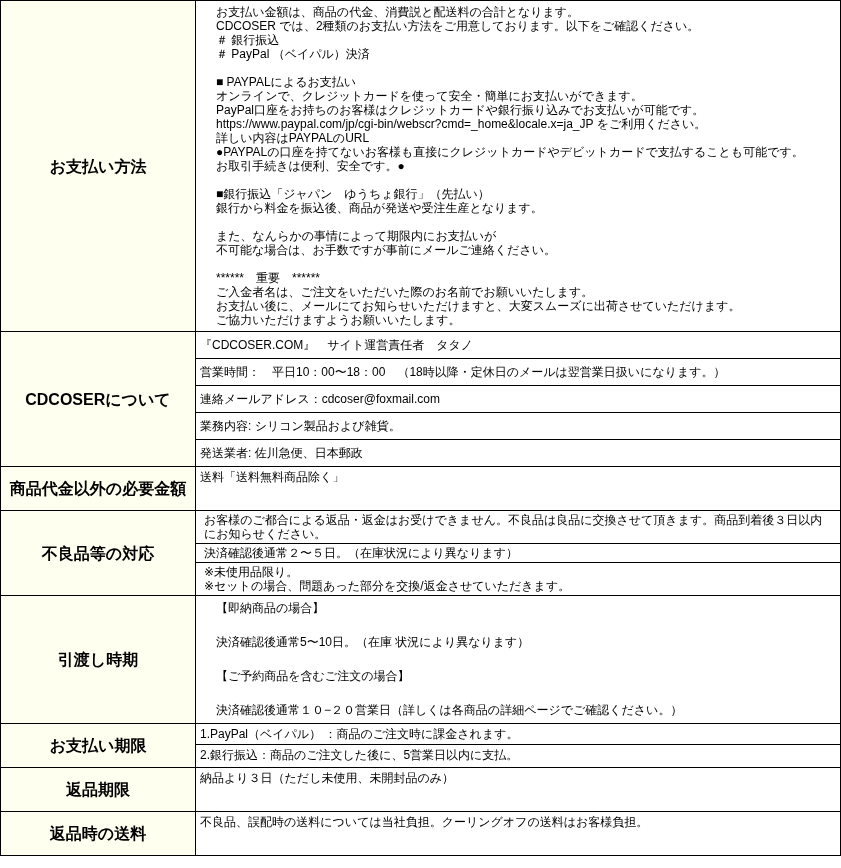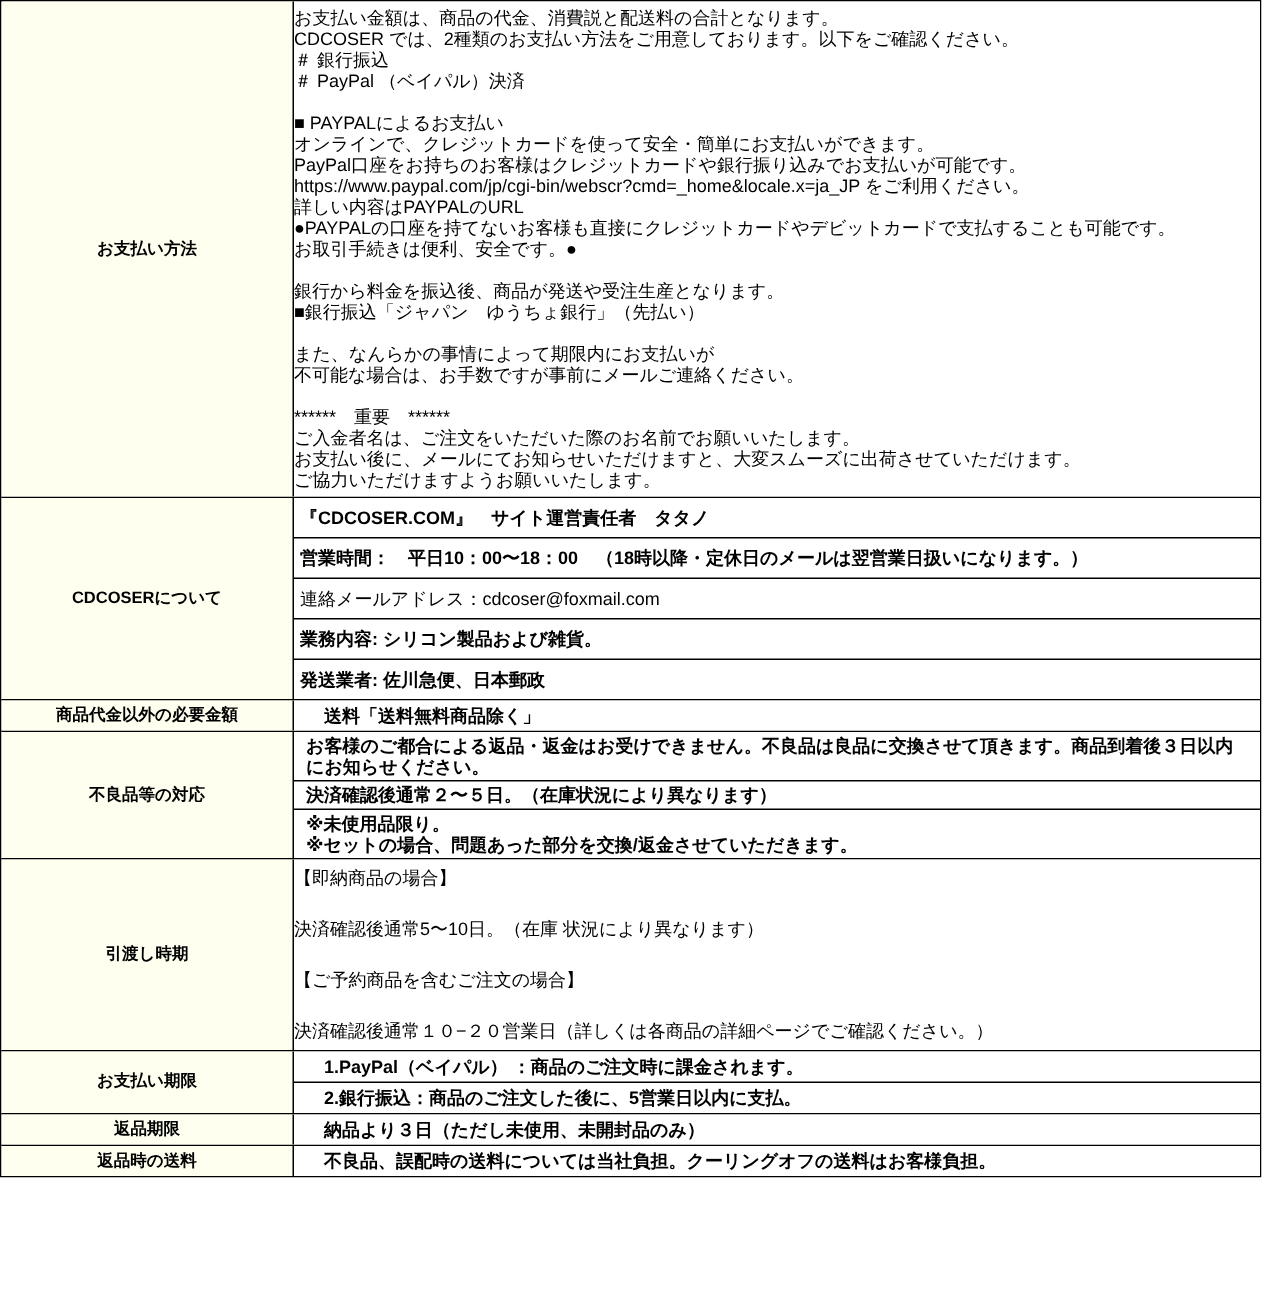--- a/index.html
+++ b/index.html
@@ -18,45 +18,44 @@
   .row:first-child { border-top: none; }
   .lbl {
     flex: 0 0 195px;
     background: #fffff0;
     border-right: 1px solid #000000;
     display: flex;
     align-items: center;
     justify-content: center;
     text-align: center;
     font-weight: bold;
-    font-size: 11px;
-    padding: 2px 4px;
+    font-size: 16px;
+    padding: 14px 4px;
     line-height: 15px;
   }
   .cnt { flex: 1 1 auto; min-width: 0; background: #ffffff; }
-  .pad { padding: 4px 0; }
+  .pad { padding: 4px 20px; }
   .line {
     min-height: 14px;
     line-height: 14px;
     font-size: 12px;
     white-space: pre-wrap;
     word-break: break-all;
   }
   .tall .line { min-height: 17px; line-height: 17px; }
   .sub {
     border-top: 1px solid #000000;
     padding: 6px 4px;
     font-size: 12px;
     line-height: 14px;
     word-break: break-all;
-    font-weight: bold;
   }
   .sub:first-child { border-top: none; }
   .sub.tight { padding: 2px 8px; }
-  .sub.mid { padding: 3px 20px; }
+  .sub.mid { padding: 3px 4px; }
   .bold { font-weight: normal; }
   .notes .line { min-height: 14px; }
 </style>
 </head>
 <body>
 
 <div class="tbl">
 
   <div class="row">
     <div class="lbl">お支払い方法</div>
@@ -67,22 +66,22 @@
       <div class="line">＃ PayPal （ベイパル）決済</div>
       <div class="line"></div>
       <div class="line">■ PAYPALによるお支払い</div>
       <div class="line">オンラインで、クレジットカードを使って安全・簡単にお支払いができます。</div>
       <div class="line">PayPal口座をお持ちのお客様はクレジットカードや銀行振り込みでお支払いが可能です。</div>
       <div class="line">https://www.paypal.com/jp/cgi-bin/webscr?cmd=_home&amp;locale.x=ja_JP をご利用ください。</div>
       <div class="line">詳しい内容はPAYPALのURL</div>
       <div class="line">●PAYPALの口座を持てないお客様も直接にクレジットカードやデビットカードで支払することも可能です。</div>
       <div class="line">お取引手続きは便利、安全です。●</div>
       <div class="line"></div>
+      <div class="line">■銀行振込「ジャパン　ゆうちょ銀行」（先払い）</div>
       <div class="line">銀行から料金を振込後、商品が発送や受注生産となります。</div>
-      <div class="line">■銀行振込「ジャパン　ゆうちょ銀行」（先払い）</div>
       <div class="line"></div>
       <div class="line">また、なんらかの事情によって期限内にお支払いが</div>
       <div class="line">不可能な場合は、お手数ですが事前にメールご連絡ください。</div>
       <div class="line"></div>
       <div class="line">******　重要　******</div>
       <div class="line">ご入金者名は、ご注文をいただいた際のお名前でお願いいたします。</div>
       <div class="line">お支払い後に、メールにてお知らせいただけますと、大変スムーズに出荷させていただけます。</div>
       <div class="line">ご協力いただけますようお願いいたします。</div>
     </div>
   </div>

